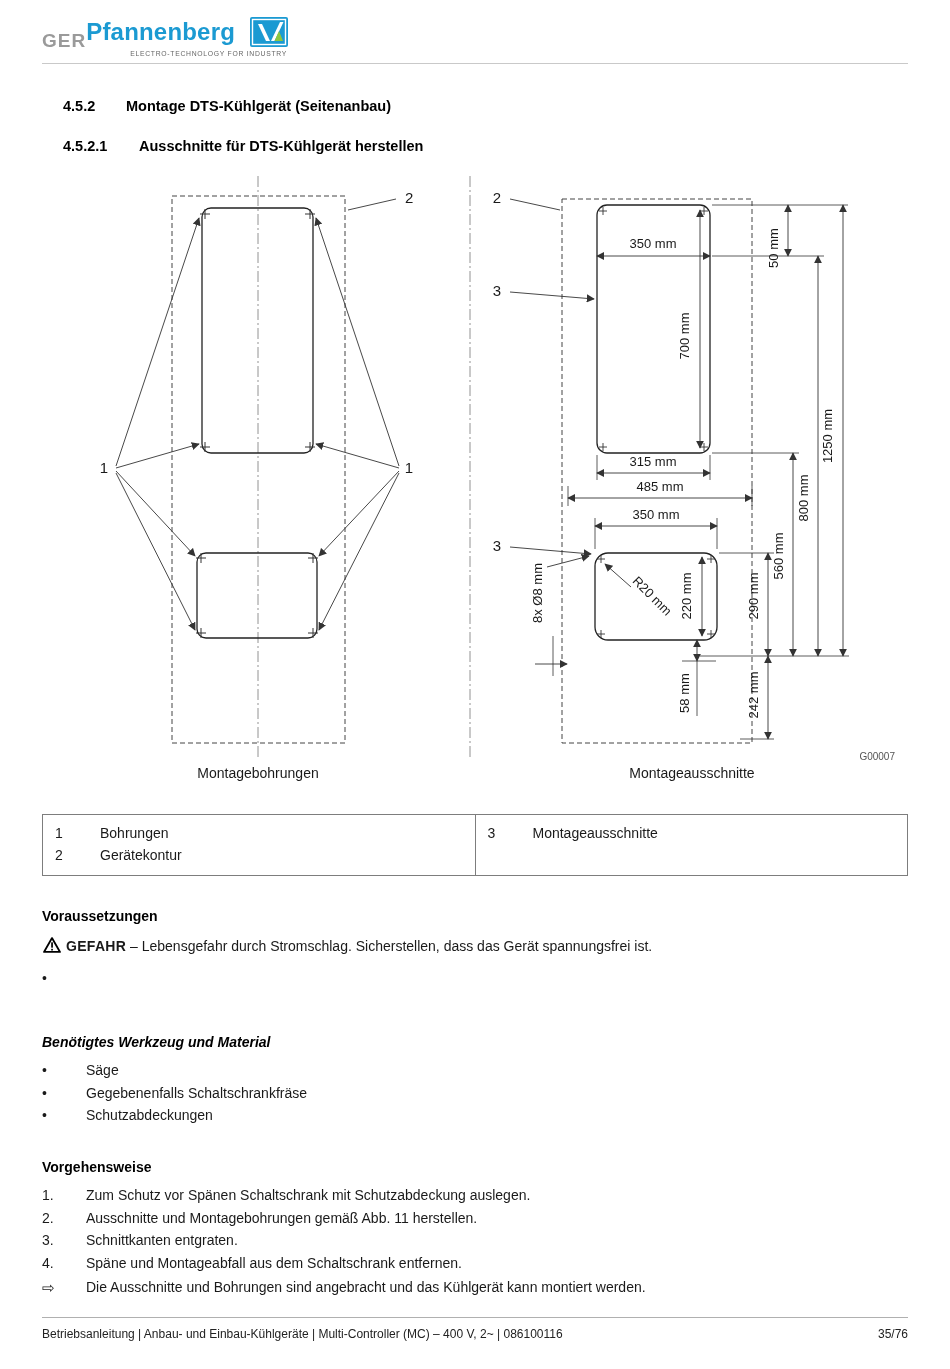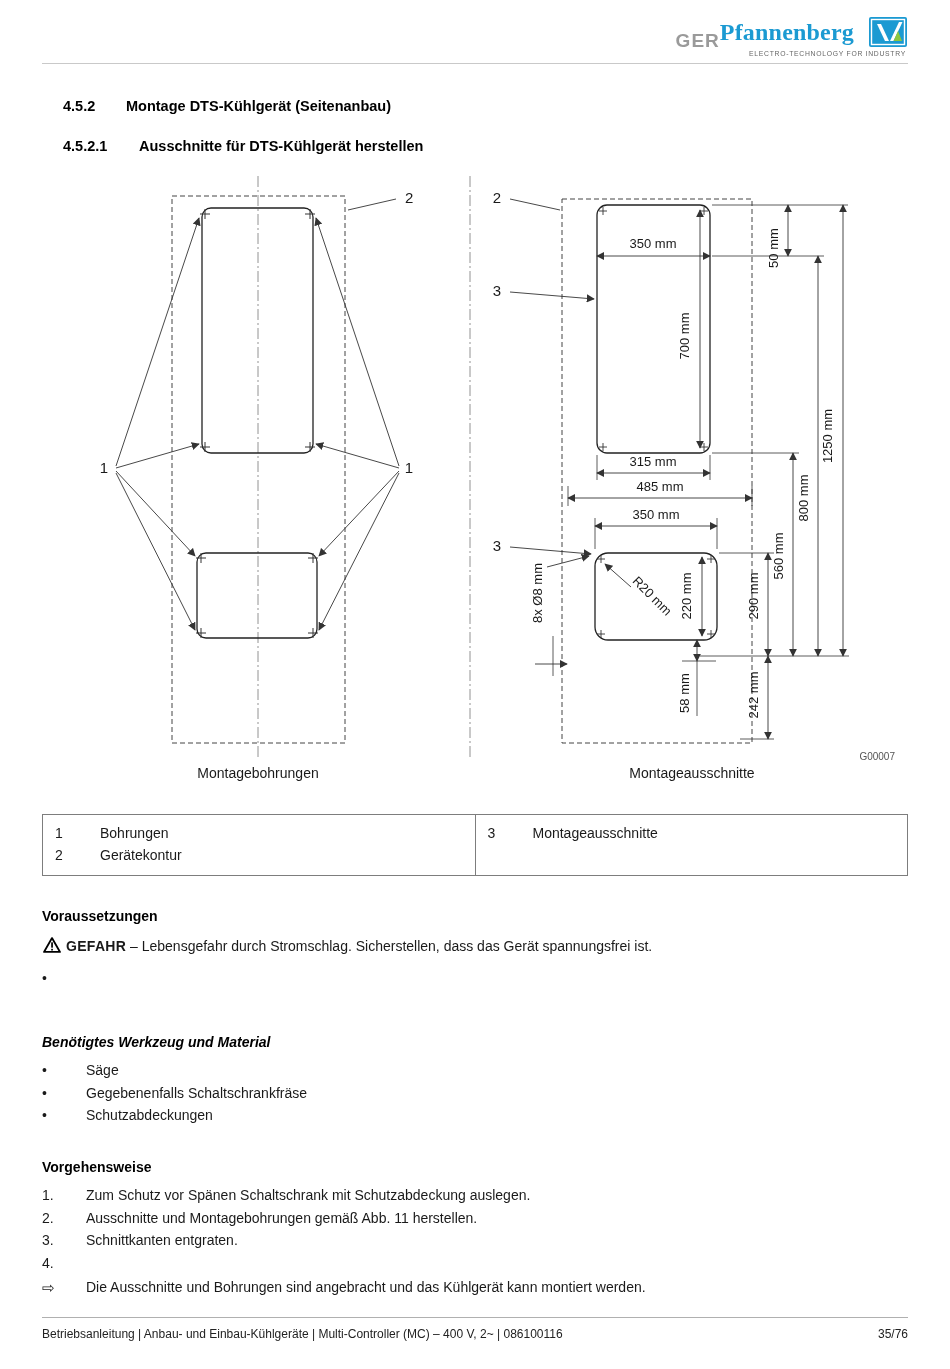--- a/index.html
+++ b/index.html
@@ -1,24 +1,24 @@
 <!DOCTYPE html>
 <html><head>
 <meta charset="utf-8">
 <style>
   * { margin:0; padding:0; box-sizing:border-box; }
   html,body { background:#fff; }
   body { font-family:"Liberation Sans", sans-serif; color:#1a1a1a; }
   .page { position:relative; width:950px; height:1369px; background:#fff; overflow:hidden; }
 
   
-  .hdr { display:flex; justify-content:flex-end; align-items:flex-start; padding:16px 42px 0 42px; }
+  .hdr { display:flex; justify-content:flex-start; align-items:flex-start; padding:16px 42px 0 42px; }
   .lang { font-size:19px; font-weight:bold; color:#9a9a9a; letter-spacing:1px; padding-top:14px; }
   .logo { text-align:right; }
-  .logo-row { display:flex; align-items:center; gap:14px; justify-content:flex-end;font-family:Liberation Serif, serif; }
+  .logo-row { display:flex; align-items:center; gap:14px; justify-content:flex-end; }
   .wordmark { font-size:24px; font-weight:bold; color:#1b9ad2; letter-spacing:0.2px; }
   .logo-mark { width:40px; height:32px; display:block; }
   .tagline { font-size:6.8px; color:#666; letter-spacing:0.72px; margin-top:2px; padding-right:2px; }
   .hdr-rule { height:1px; background:#c9c9c9; margin:6px 42px 0 42px; }
 
   main { padding:0 42px; }
   .sec { display:flex; font-size:14.5px; font-weight:bold; color:#000;margin-left:21px; }
   .sec.h1 { margin-top:34px; }
   .sec.h2 { margin-top:24px; }
   .sec .num1 { width:63px; flex:none; }
@@ -330,20 +330,21 @@
       <li>
         <span class="mk">2.</span>
         <span>Ausschnitte und Montagebohrungen gemäß Abb. 11 herstellen.</span>
       </li>
       <li>
         <span class="mk">3.</span>
         <span>Schnittkanten entgraten.</span>
       </li>
       <li>
         <span class="mk">4.</span>
+        <span>Späne und Montageabfall aus dem Schaltschrank entfernen.</span>
       </li>
     </ol>
     <div class="result-row">
       <span class="mk">⇨</span>
       <span>Die Ausschnitte und Bohrungen sind angebracht und das Kühlgerät kann montiert werden.</span>
     </div>
 
   </main>
 
   <div class="pfoot">

